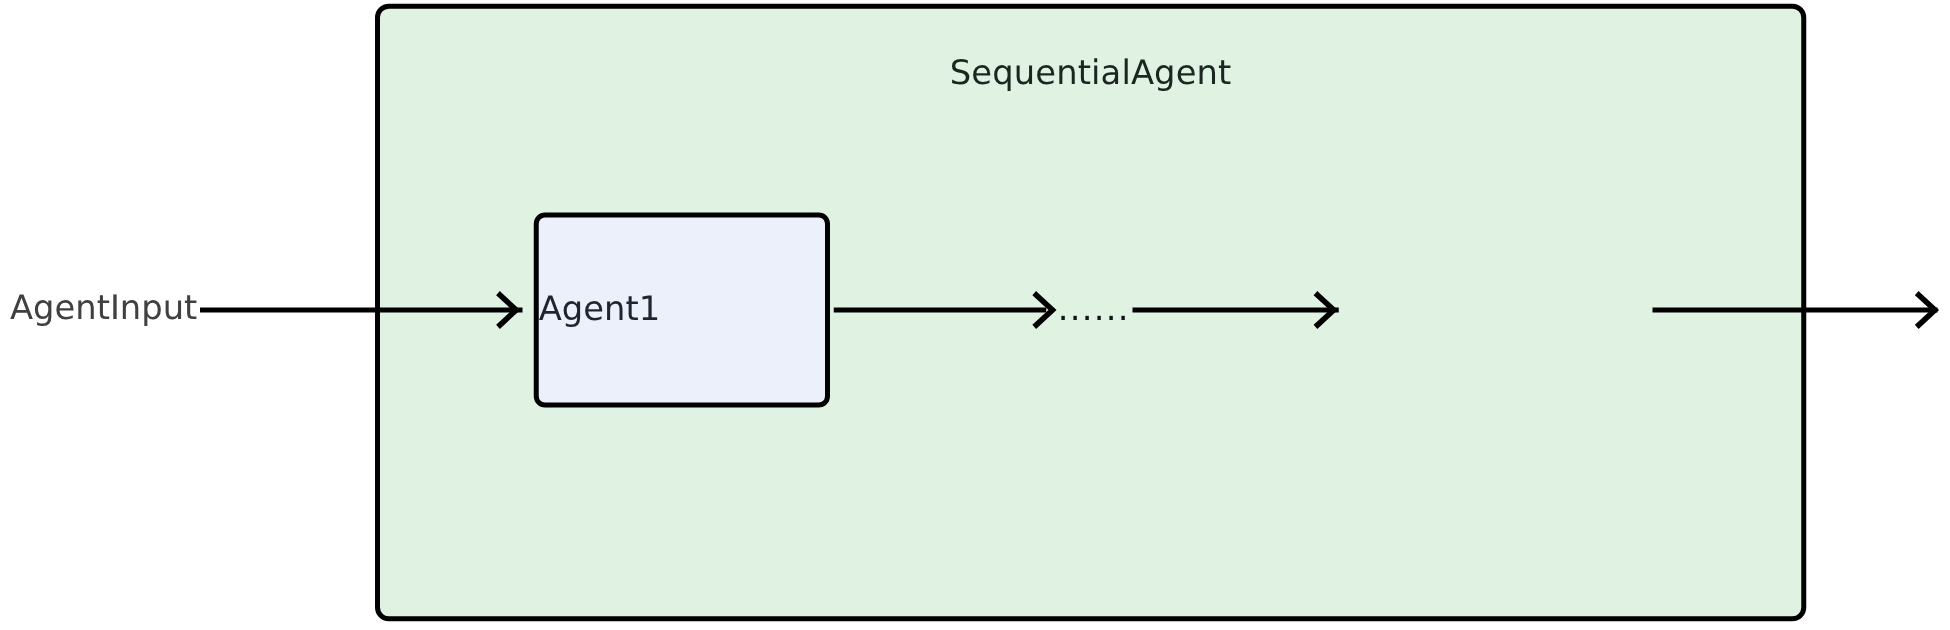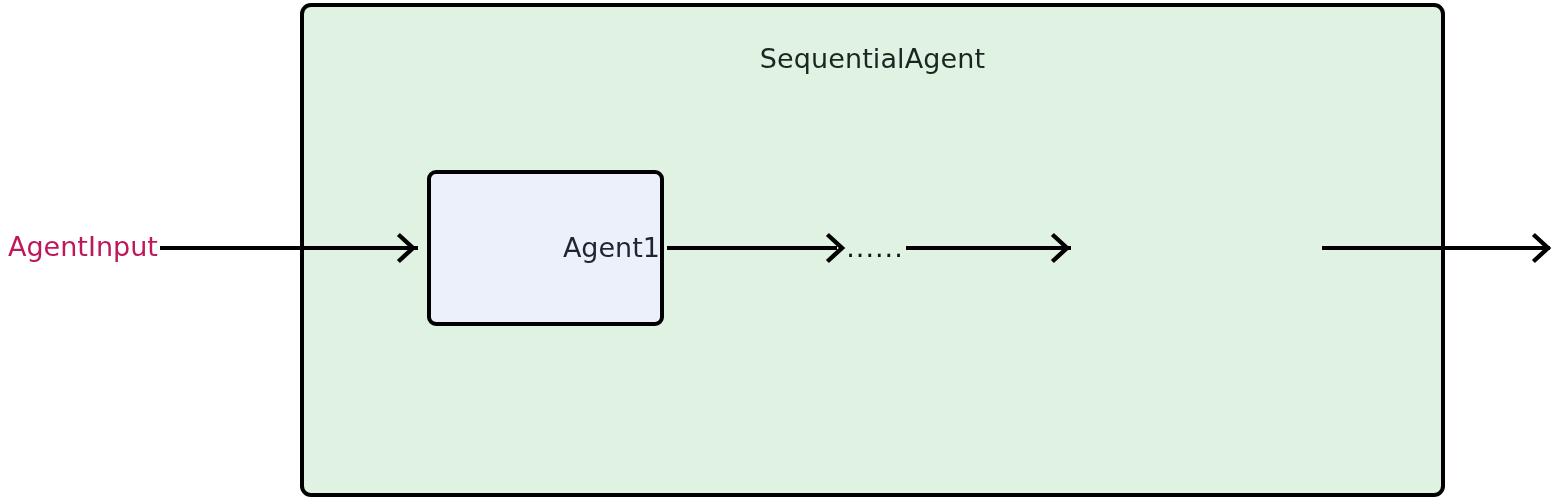--- a/index.html
+++ b/index.html
@@ -45,21 +45,21 @@
 
   
   .agent-node {
     position: absolute;
     box-sizing: border-box;
     background: #ECF0FB;
     border: 4px solid #000000;
     border-radius: 9px;
     display: flex;
     align-items: center;
-    justify-content: flex-end;
+    justify-content: flex-start;
   }
   .agent-node .node-label {
     font-size: 27px;
     line-height: 32px;
     color: #1E2430;
     white-space: nowrap;
   }
   #node-agent1 { left: 427px; top: 170px; width: 237px; height: 156px; }
   #node-agentn { left: 1078px; top: 170px; width: 241px; height: 156px; }
 
@@ -101,21 +101,21 @@
     color: #12161A;
     letter-spacing: 1px;
     white-space: nowrap;
   }
 
   
   .io-label {
     position: absolute;
     font-size: 27px;
     line-height: 32px;
-    color: #be185d;
+    color: #404040;
     white-space: nowrap;
   }
   #label-agent-input { left: 8px; top: 231px; }
 </style>
 </head>
 <body>
 
 <div id="canvas">
 
   <div class="group-box"></div>

